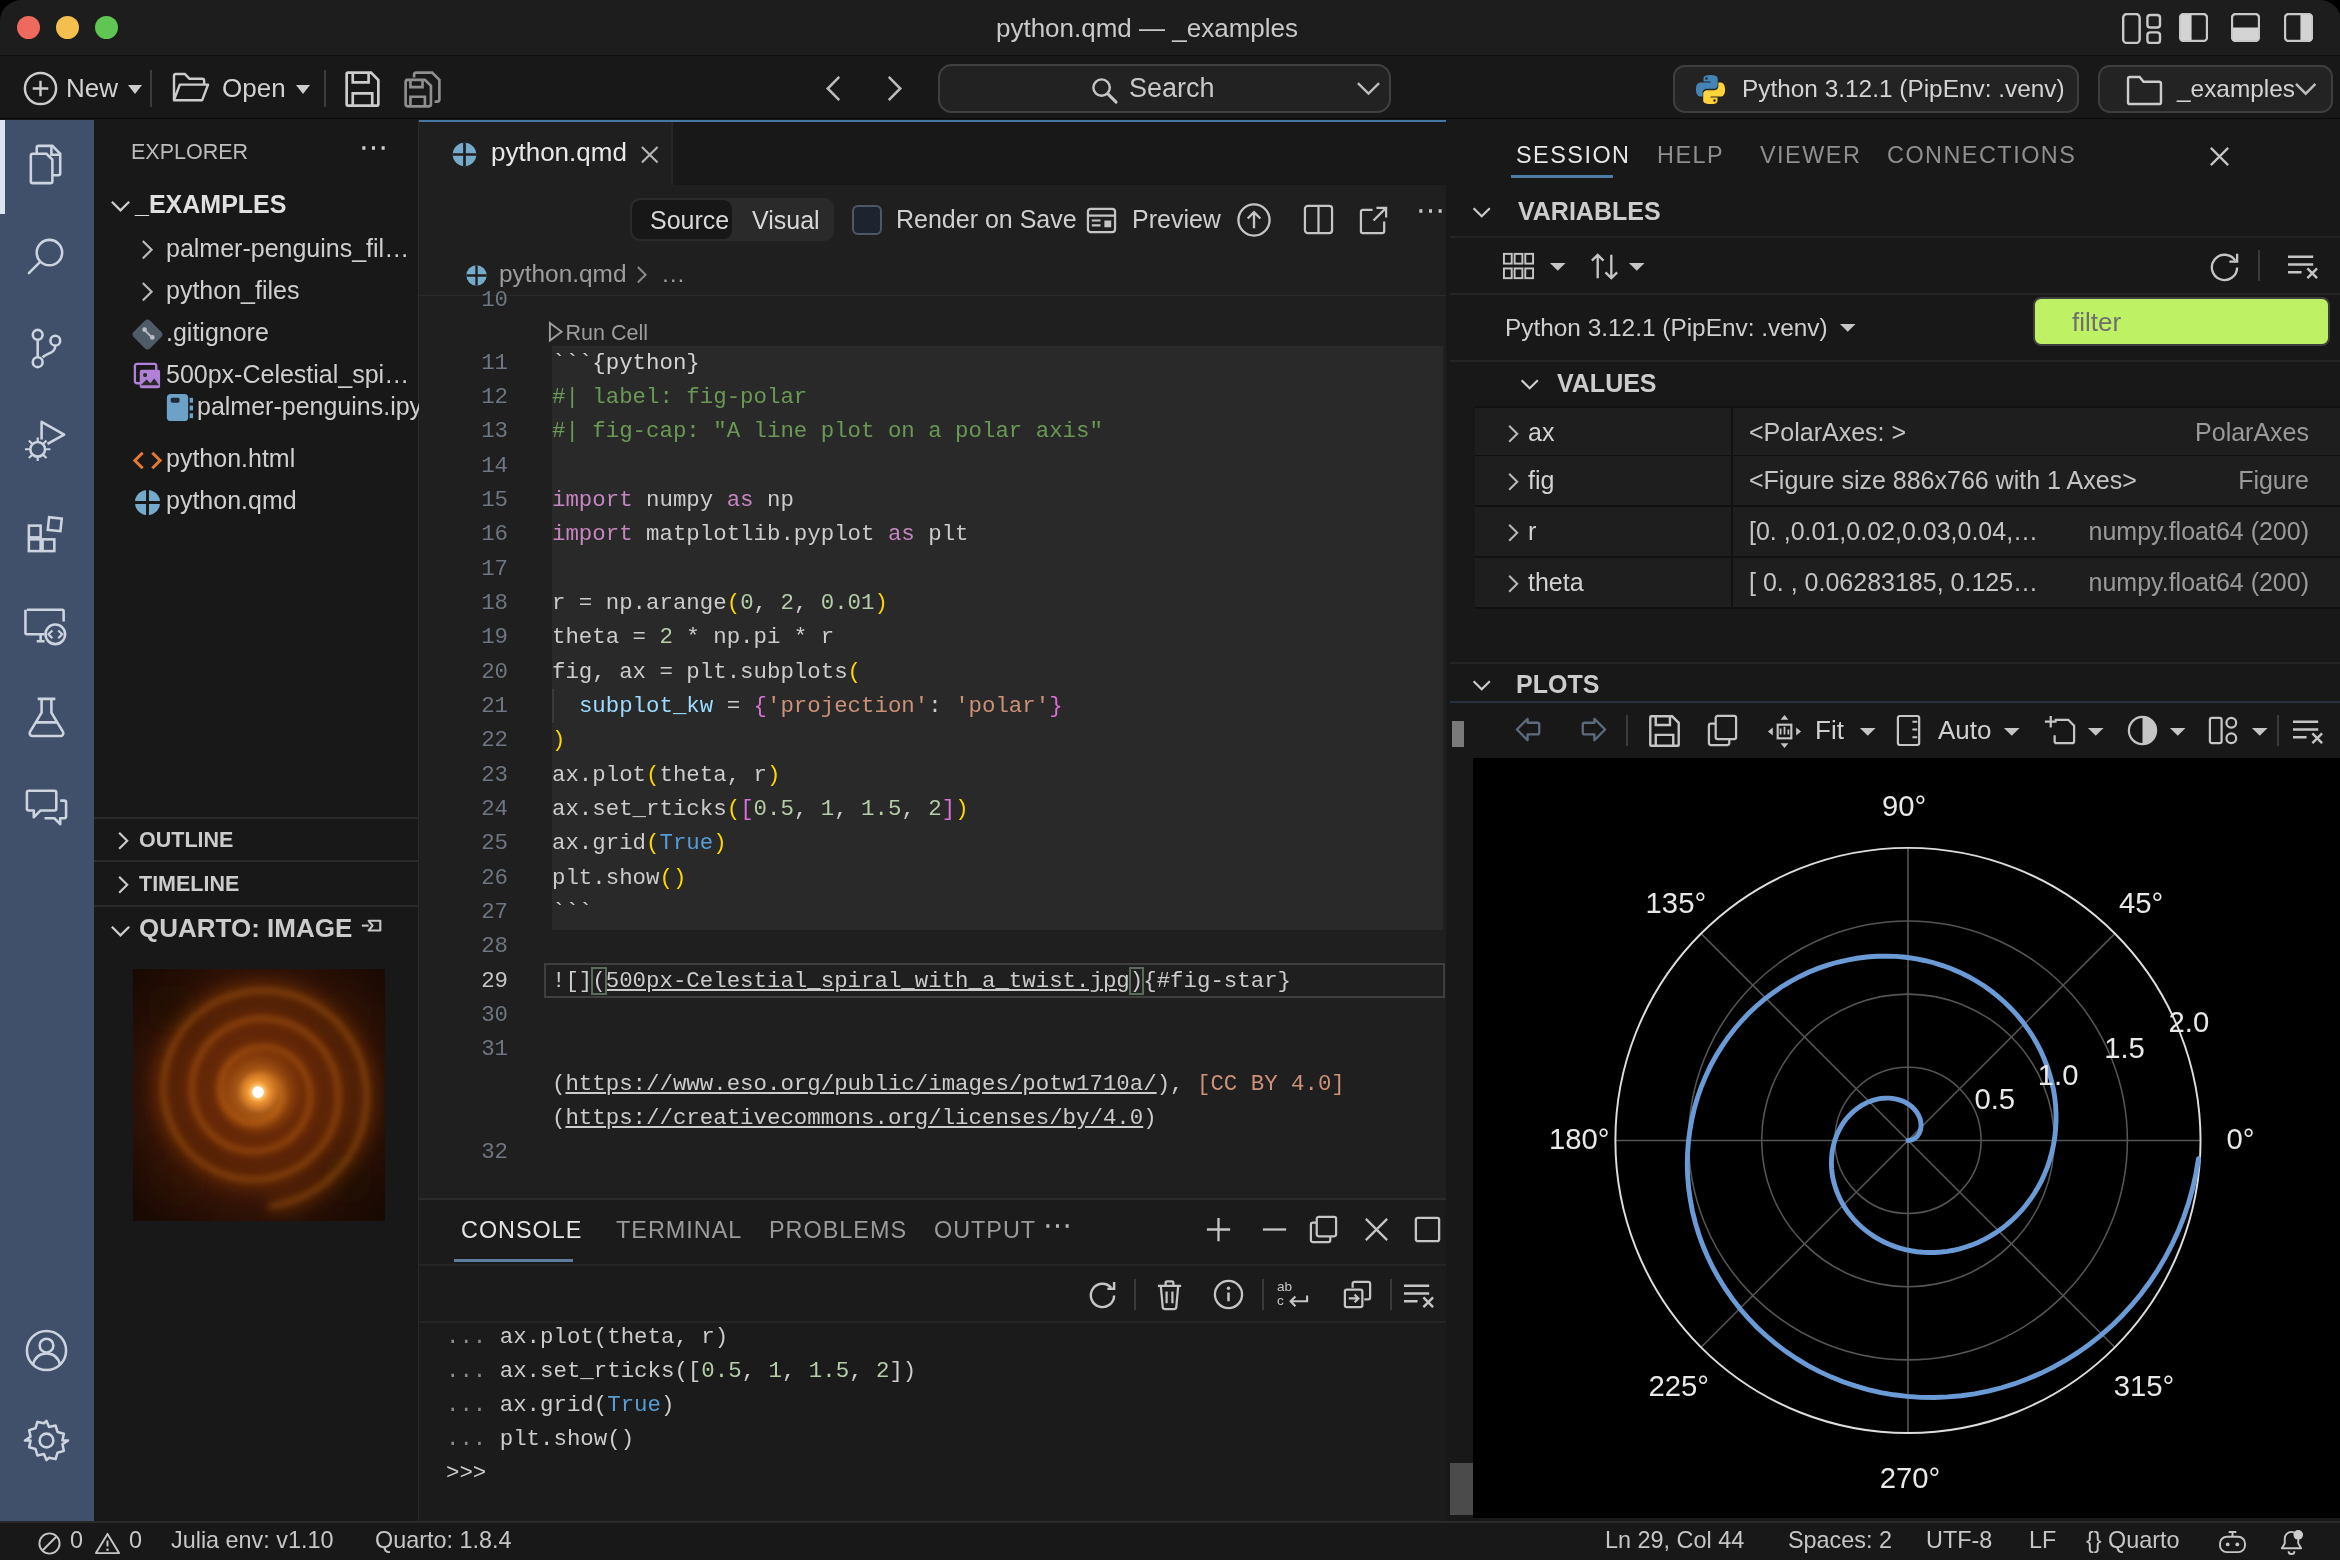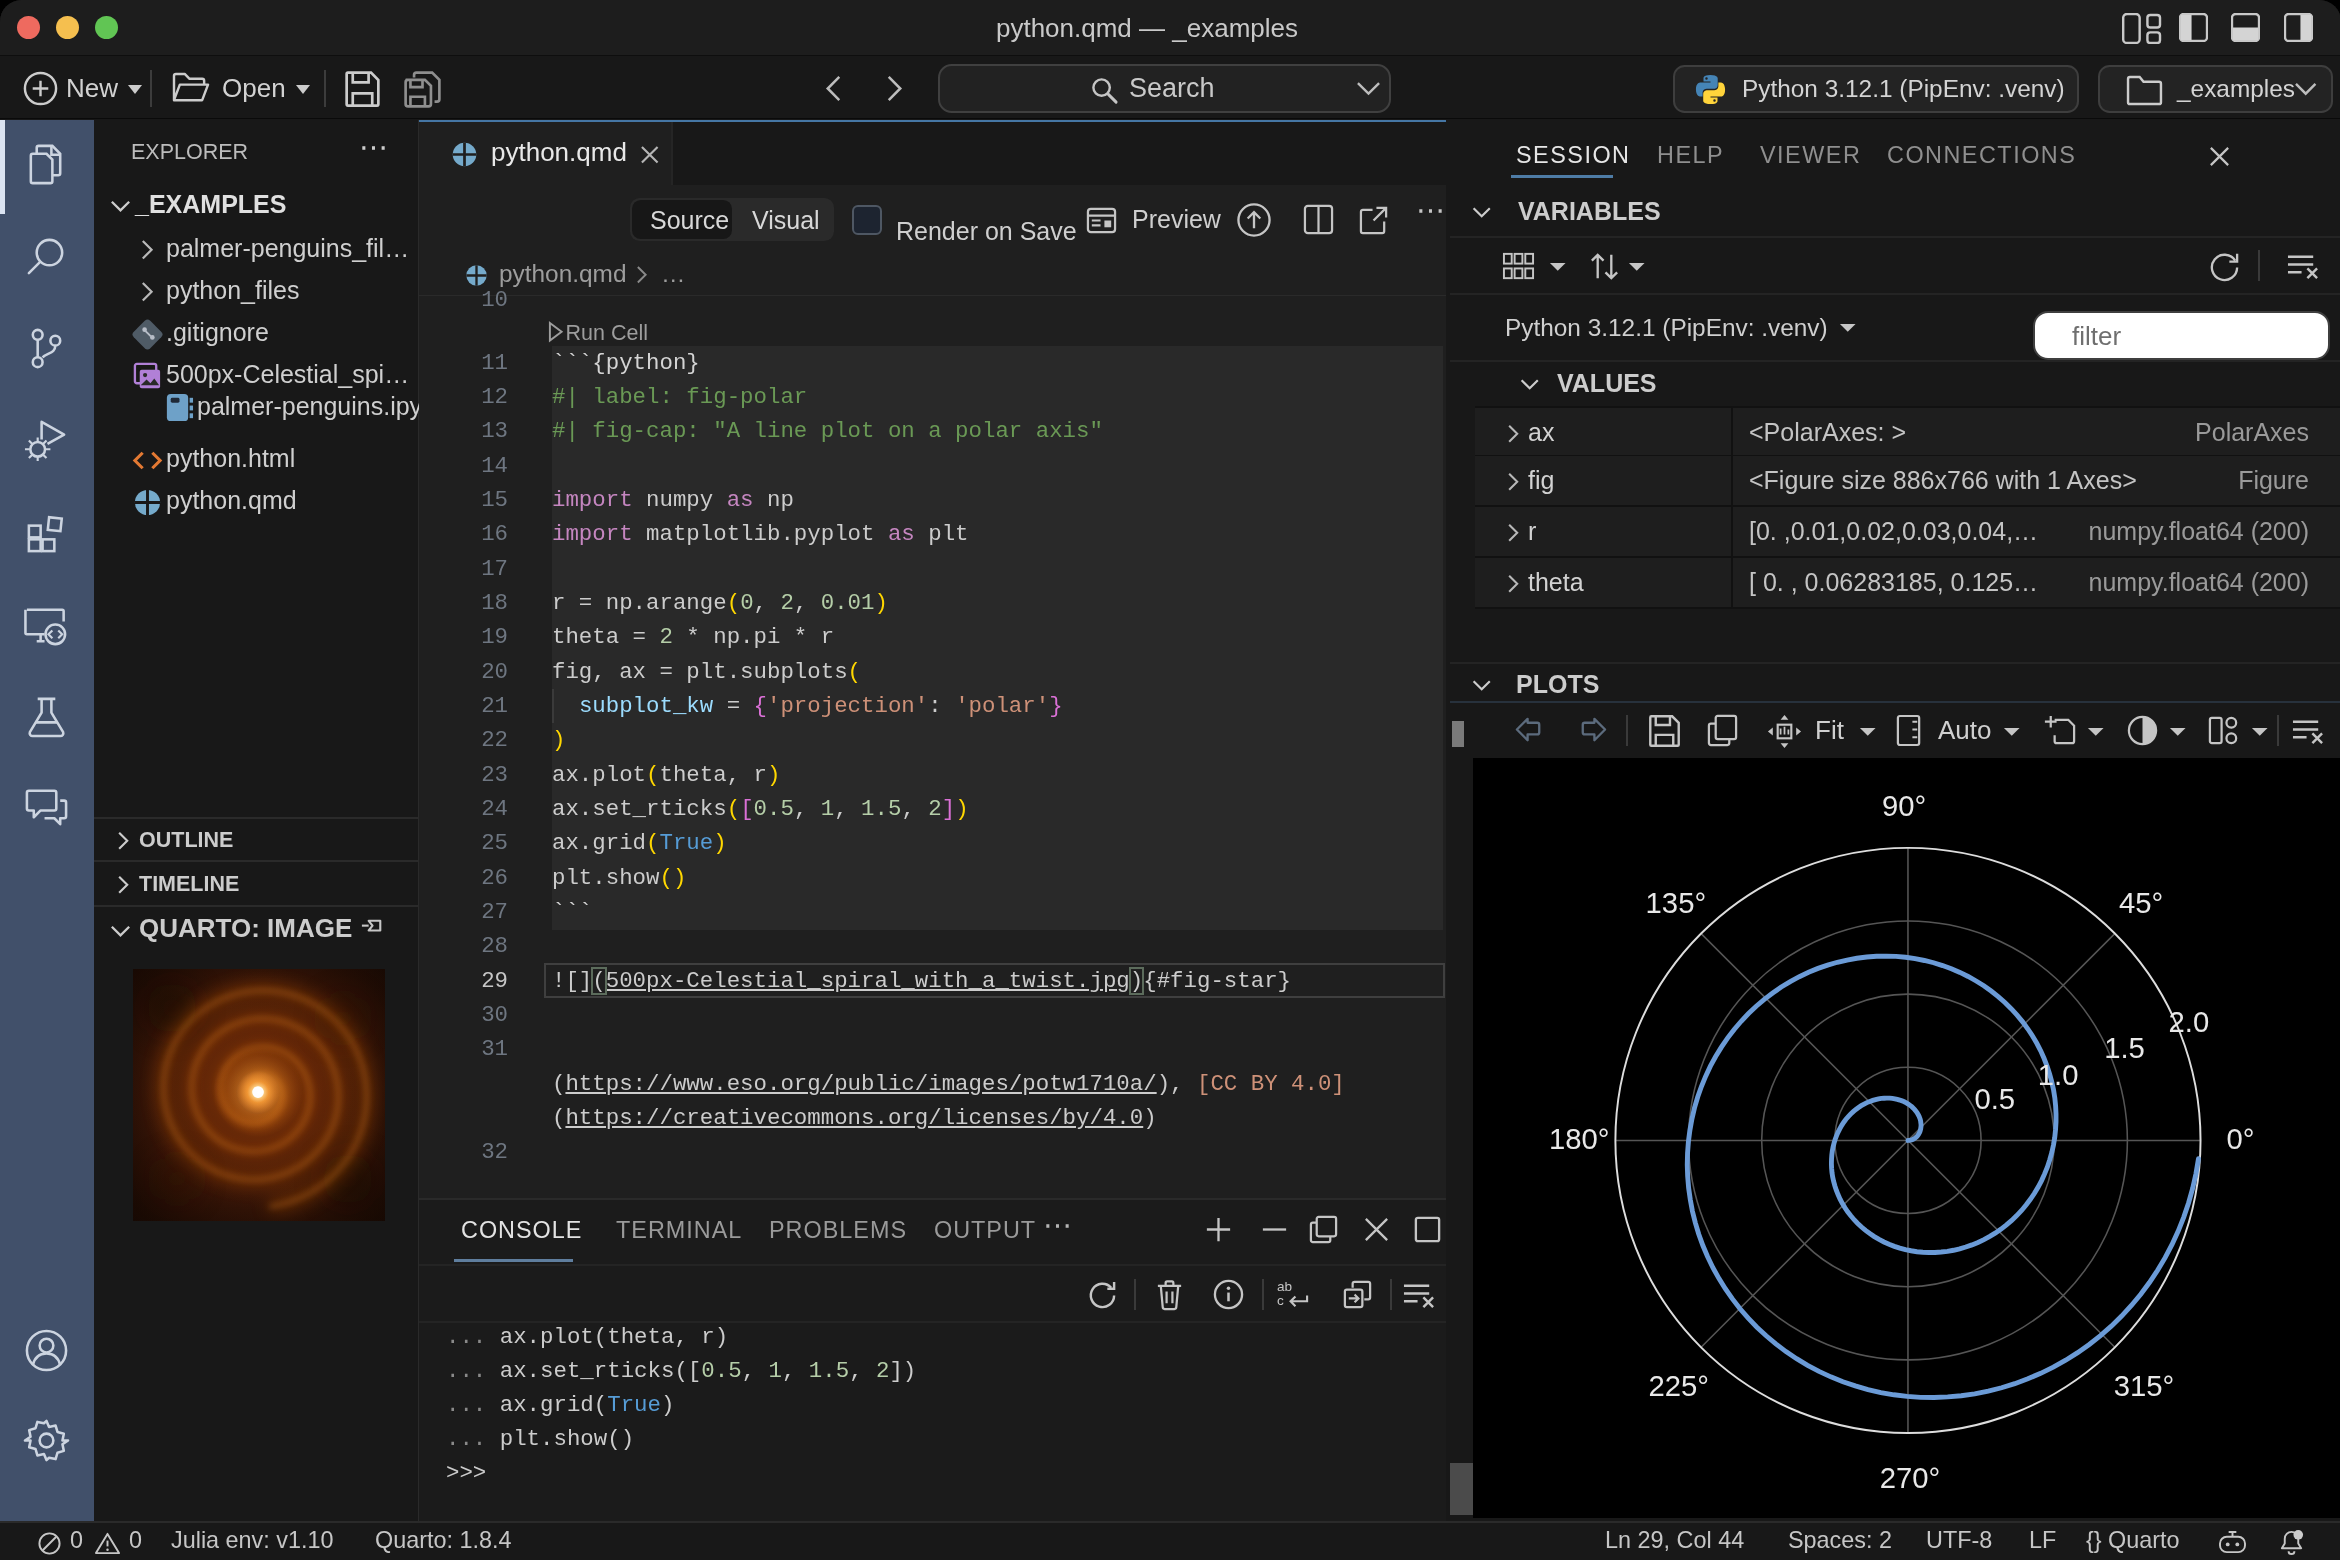--- a/index.html
+++ b/index.html
@@ -328,21 +328,21 @@
           <path d="M3 3 L19 19 M19 3 L3 19" stroke="#b5b5b5" stroke-width="2.2"></path>
         </svg>
       </div>
     </div>
     <div id="edtoolbar" class="abs">
       <div class="abs" style="left:211px;top:12.7px;width:204px;height:43px;background:#2a2a2a;border-radius:9.8px;"></div>
       <div class="abs" style="left:213px;top:14.6px;width:100px;height:39px;background:#171717;border-radius:8.8px;"></div>
       <div class="abs" style="left:231px;top:20.5px;font-size:25px;color:#d8d8d8;">Source</div>
       <div class="abs" style="left:333px;top:20.5px;font-size:25px;color:#d8d8d8;">Visual</div>
       <div class="abs" style="left:433px;top:19.5px;width:30px;height:30px;border:2px solid #4e5763;border-radius:5.9px;background:#1d2430;"></div>
-      <div class="abs" style="left:477px;top:19.5px;font-size:25px;color:#cfcfcf;margin-top:12px;">Render on Save</div>
+      <div class="abs" style="left:477px;top:19.5px;font-size:25px;color:#cfcfcf;">Render on Save</div>
       <svg class="abs" style="left:667px;top:19.5px;" width="31" height="31" viewBox="0 0 32 32">
         <rect x="2" y="4" width="28" height="24" rx="3" fill="none" stroke="#c5c5c5" stroke-width="2.3"></rect>
         <path d="M2 11 h28 M6 16 h9 M6 21 h9" stroke="#c5c5c5" stroke-width="2.3"></path>
         <rect x="19" y="16" width="7" height="7" fill="#c5c5c5"></rect>
       </svg>
       <div class="abs" style="left:713px;top:19.5px;font-size:25px;color:#cfcfcf;">Preview</div>
       <svg class="abs" style="left:817px;top:16.6px;" width="36" height="36" viewBox="0 0 37 37">
         <circle cx="18.5" cy="18.5" r="16" fill="none" stroke="#c5c5c5" stroke-width="2.4"></circle>
         <path d="M18.5 27 V11 M12 17 l6.5-6.5 L25 17" fill="none" stroke="#c5c5c5" stroke-width="2.4"></path>
       </svg>
@@ -528,21 +528,21 @@
         <path d="M2 8 h26 M2 16 h26 M2 24 h14" stroke="#c5c5c5" stroke-width="2.5"></path>
         <path d="M22 20 l10 10 M32 20 l-10 10" stroke="#c5c5c5" stroke-width="2.5"></path>
       </svg>
     </div>
 
     <div class="abs" style="left:0;top:173px;width:890px;height:69px;border-bottom:2px solid #242424;border-top:2px solid #242424;">
       <div class="abs" style="left:55px;top:18.5px;font-size:24.4px;color:#cfcfcf;">Python 3.12.1 (PipEnv: .venv)</div>
       <svg class="abs" style="left:388px;top:27px;" width="19.5" height="11.7" viewBox="0 0 20 12">
           <path d="M2 2 L10 10 L18 2 Z" fill="#c5c5c5"></path>
         </svg>
-      <div class="abs" style="left:583px;top:16px;width:297px;height:49px;background:#ffffff;border:2px solid #3f3f3f;border-radius:15px;">
+      <div class="abs" style="left:583px;top:2px;width:297px;height:49px;background:#bef264;border:2px solid #3f3f3f;border-radius:8px;">
         <div class="abs" style="left:37px;top:7.8px;font-size:26px;color:#6f6f6f;">filter</div>
       </div>
     </div>
 
     <div class="abs" style="left:0;top:242px;width:890px;height:44px;">
       <svg class="abs" style="left:68px;top:10.7px;" width="23.4" height="23.4" viewBox="0 0 26 26">
           <path d="M4 8 L13 17 L22 8" fill="none" stroke="#cccccc" stroke-width="2.4"></path>
         </svg>
       <div class="abs sechead" style="left:107px;top:6.8px;font-size:25px;">VALUES</div>
     </div>

